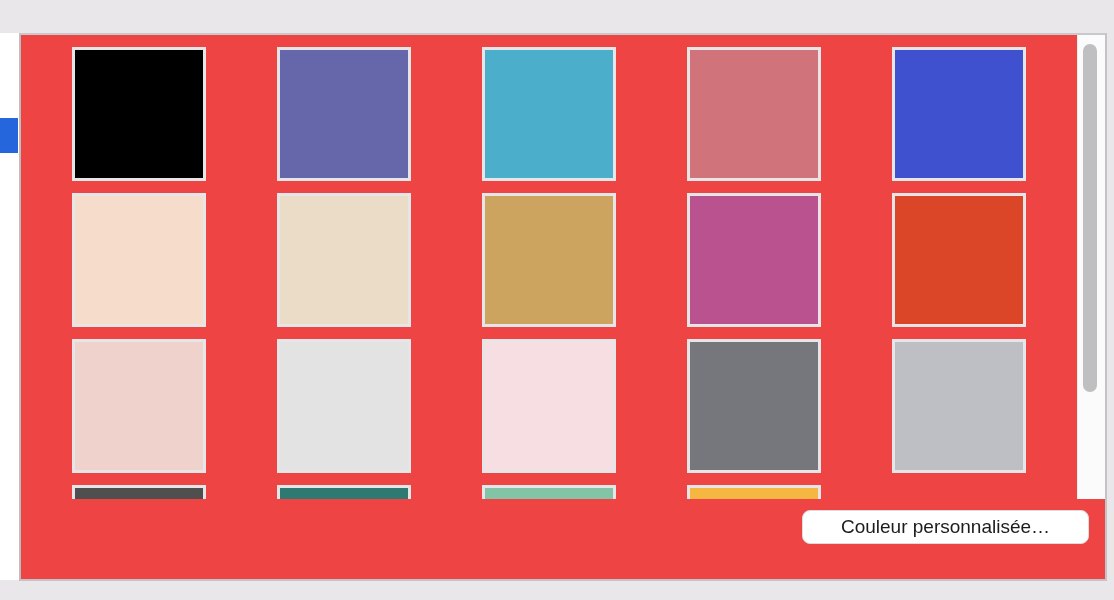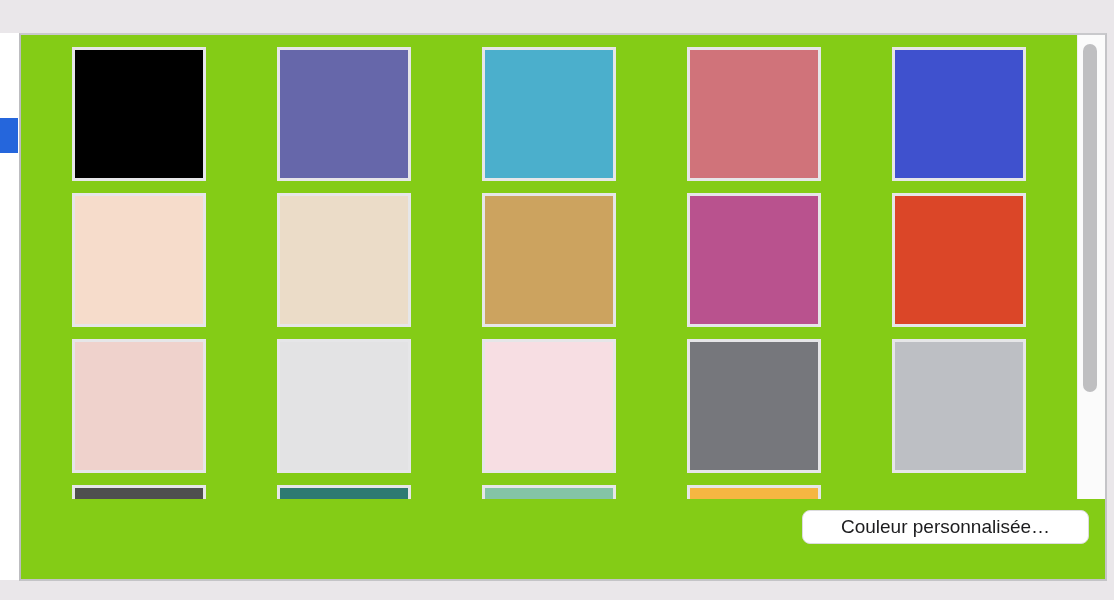--- a/index.html
+++ b/index.html
@@ -30,21 +30,21 @@
     left: 0; top: 118px;
     width: 18px; height: 35px;
     background: #2566dc;
   }
 
   
   #palette-panel {
     position: absolute;
     left: 19px; top: 33px;
     width: 1088px; height: 548px;
-    background: #84cc16;
+    background: #ef4444;
     border: 2px solid #c4c4c7;
     border-top-color: #c9c9cc;
     border-left-color: #bdbdc0;
   }
 
   
   #swatch-scroll {
     position: absolute;
     left: 0; top: 0;
     width: 1056px;

